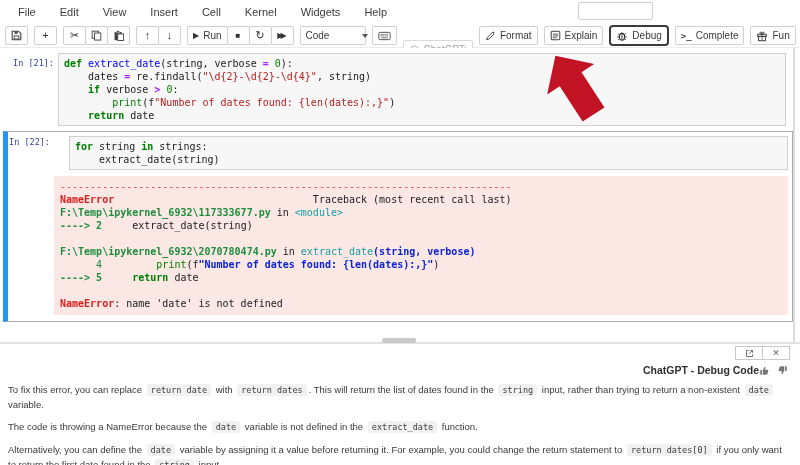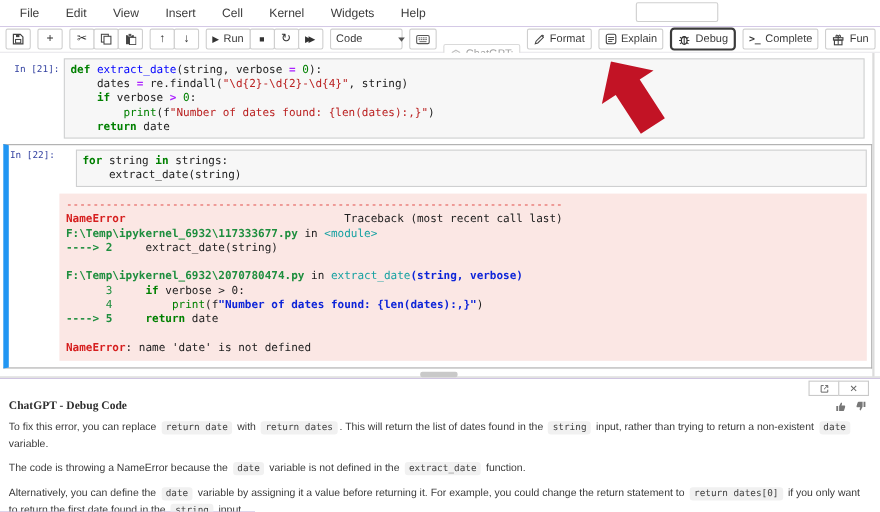--- a/index.html
+++ b/index.html
@@ -1,17 +1,17 @@
 <!DOCTYPE html>
 <html><head>
 <meta charset="utf-8">
 <style>
   * { box-sizing: border-box; margin: 0; padding: 0; }
   html,body { width:800px; height:465px; overflow:hidden; background:#fff; }
-  #app { position:relative; width:800px; height:465px; background:#4c1d95;
+  #app { position:relative; width:800px; height:465px; background:#c4b5fd;
          font-family:"Liberation Sans","DejaVu Sans",sans-serif; color:#333; }
 
   
   .menubar { position:absolute; top:0; left:0; right:0; height:24px;
              display:flex; align-items:center; padding-left:6px; background:#fff; }
   .menu-item { font-size:11px; color:#3c3c3c; padding:0 12px; cursor:pointer; }
   .top-right-box { position:absolute; left:578px; top:2px; width:75px; height:18px;
                    border:1px solid #cfcfcf; border-radius:2px; background:#fff; }
 
   
@@ -80,22 +80,22 @@
                    background:#e2e2e2; }
   .divider-handle { position:absolute; top:338px; left:382px; width:34px; height:5px;
                     background:#c9c9c9; border-radius:2px; }
   .panel { position:absolute; top:344px; left:0; width:800px; height:121px;
            background:#fff; }
   .panel-controls { position:absolute; top:2px; right:10px; display:flex; }
   .pbtn { width:28px; height:14px; border:1px solid #c9c9c9; background:#fff;
           display:flex; align-items:center; justify-content:center; cursor:pointer; }
   .pbtn + .pbtn { margin-left:-1px; }
   .pbtn .x { font-size:9px; color:#666; line-height:1; }
-  .panel-header { display:flex; justify-content:space-between; align-items:center;
-                  padding:20px 12px 0 8px;font-family:Liberation Serif, serif; }
+  .panel-header { display:flex; justify-content:flex-end; align-items:center;
+                  padding:20px 12px 0 8px; }
   .panel-title { font-size:10.5px; font-weight:bold; color:#2f2f2f; }
   .feedback { display:flex; gap:7px; }
   .panel-body { padding:7px 10px 0 8px; }
   .panel-body p { font-size:9.5px; color:#3a3a3a; line-height:1.55;
                   margin:0 0 8px 0; }
   .chip { font-family:"DejaVu Sans Mono","Liberation Mono",monospace; font-size:8.5px;
           background:#f1f1f1; color:#404040; padding:1px 4px; border-radius:3px;
           white-space:nowrap; margin:0 2px; }
   svg { display:block; }
 </style>
@@ -257,21 +257,20 @@
           <div class="code-line"><span class="tk-k">for</span><span class="tk-t"> string </span><span class="tk-k">in</span><span class="tk-t"> strings:</span></div>
           <div class="code-line"><span class="tk-t">    extract_date(string)</span></div>
         </div>
       <div class="output-error" id="cell2-error" style="background: rgb(251, 231, 228);">
           <div class="code-line"><span class="tk-d">---------------------------------------------------------------------------</span></div>
           <div class="code-line"><span class="tk-eb">NameError</span><span class="tk-t">                                 Traceback (most recent call last)</span></div>
           <div class="code-line"><span class="tk-p">F:\Temp\ipykernel_6932\117333677.py</span><span class="tk-t"> in </span><span class="tk-m">&lt;module&gt;</span></div>
           <div class="code-line"><span class="tk-ar">----&gt; 2</span><span class="tk-t">     extract_date(string)</span></div>
           <div class="code-line">&nbsp;</div>
           <div class="code-line"><span class="tk-p">F:\Temp\ipykernel_6932\2070780474.py</span><span class="tk-t"> in </span><span class="tk-m">extract_date</span><span class="tk-pb">(string, verbose)</span></div>
-          <div class="code-line"><span class="tk-ln">      3 </span><span class="tk-t">    </span><span class="tk-k">if</span><span class="tk-t"> verbose &gt; 0:</span></div>
           <div class="code-line"><span class="tk-ln">      4 </span><span class="tk-t">        </span><span class="tk-b">print</span><span class="tk-t">(f</span><span class="tk-sb">"Number of dates found: {len(dates):,}"</span><span class="tk-t">)</span></div>
           <div class="code-line"><span class="tk-ar">----&gt; 5</span><span class="tk-t">     </span><span class="tk-k">return</span><span class="tk-t"> date</span></div>
           <div class="code-line">&nbsp;</div>
           <div class="code-line"><span class="tk-eb">NameError</span><span class="tk-t">: name 'date' is not defined</span></div>
         </div>
     </div>
     <div class="nb-right-border"></div>
   </div>
 
   <svg class="debug-arrow" viewBox="0 0 60 72">

